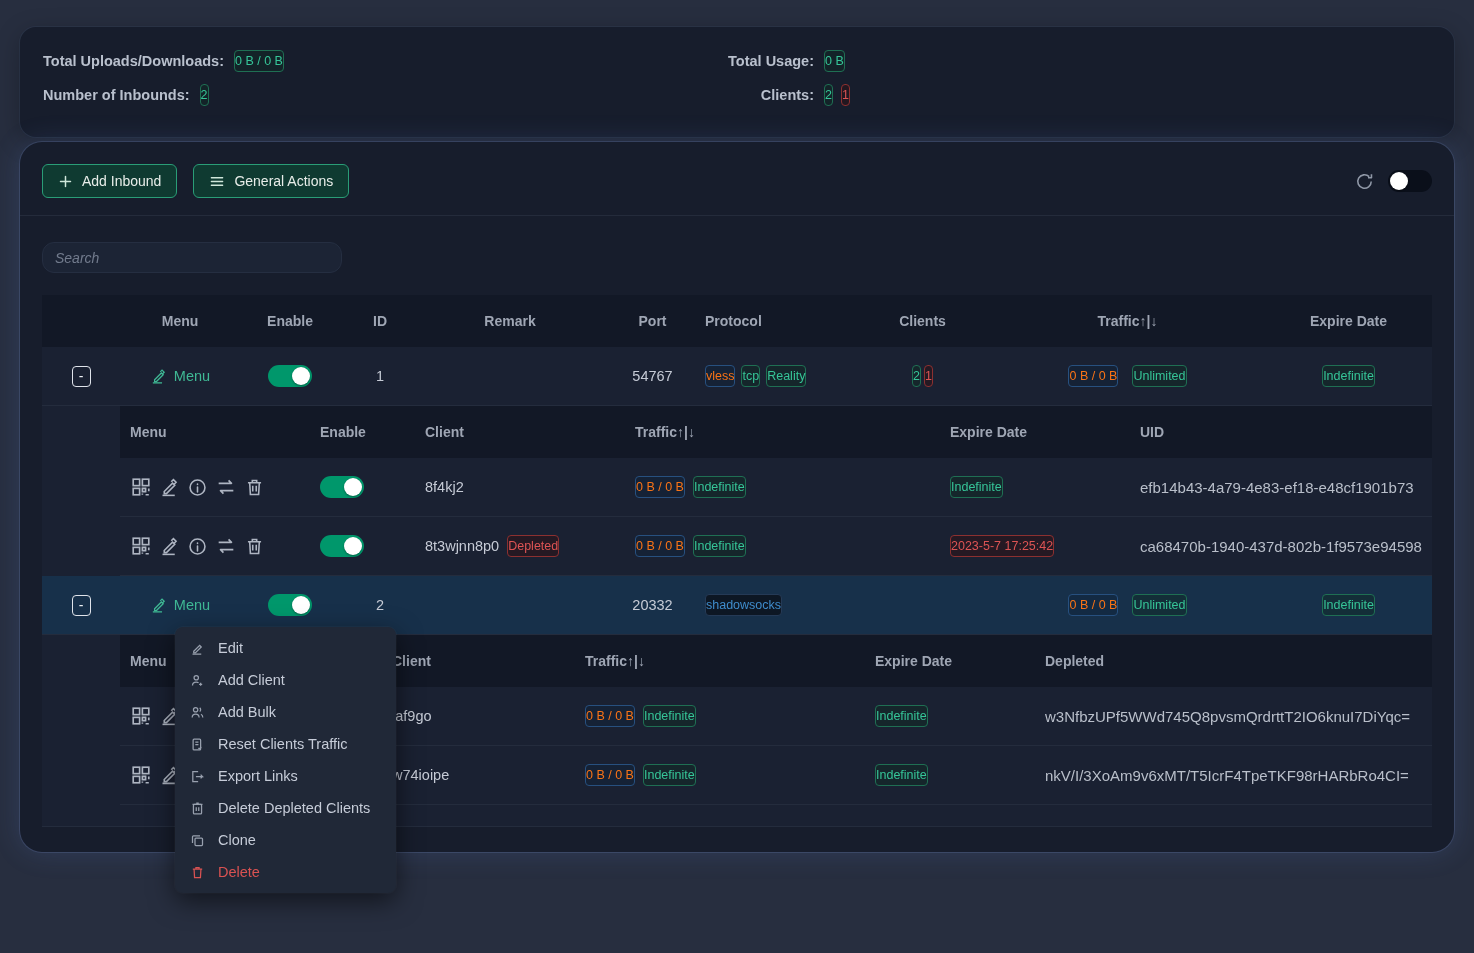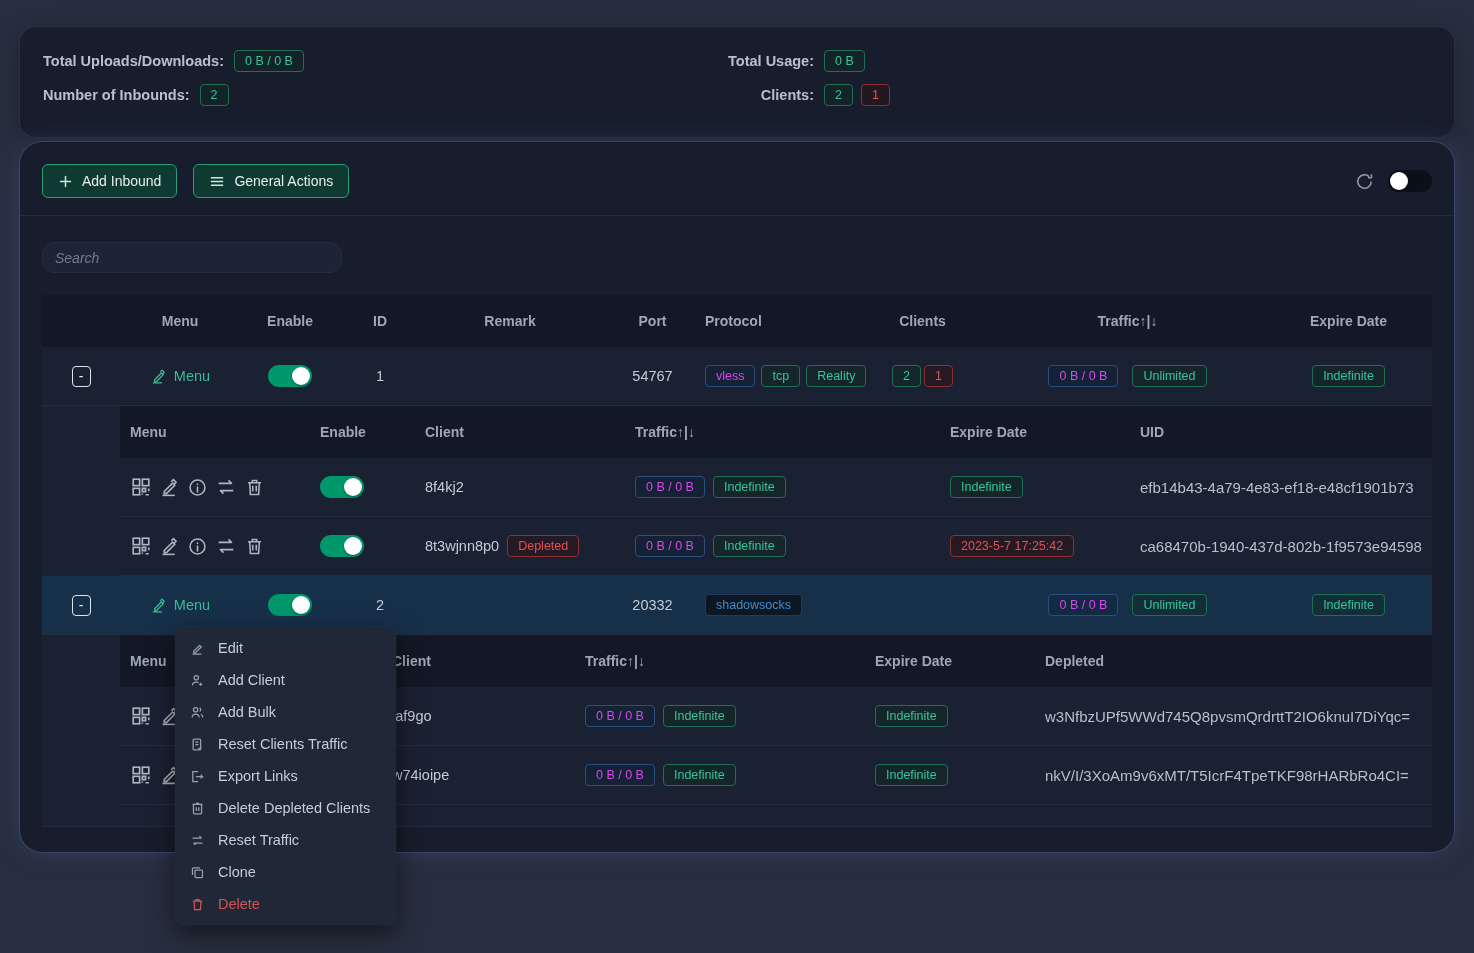--- a/index.html
+++ b/index.html
@@ -21,25 +21,25 @@
     padding:18px 23px;
   }
   .stats-row { display:flex; align-items:center; height:32px; margin-bottom:2px; }
   .stats-label { color:#b9c0cd; font-weight:700; font-size:14.5px; }
   .stats-right { position:absolute; left:686px; top:18px; }
   .stats-right .stats-label { display:inline-block; min-width:108px; text-align:right; }
   .stats-gap { width:10px; flex:0 0 10px; }
 
   
   .badge {
-    display:inline-block; padding:0 10px; border-radius:4px;
+    display:inline-block; padding:0 0; border-radius:4px;
     font-size:12.5px; line-height:20px; border:1px solid; white-space:nowrap;text-align:center;
   }
   .badge.green { color:#36c598; border-color:#1f6f53; background:rgba(16,44,35,.45); }
-  .badge.blue  { color:#d946ef; border-color:#27507f; background:rgba(16,35,60,.45); }
+  .badge.blue  { color:#f97316; border-color:#27507f; background:rgba(16,35,60,.45); }
   .badge.red   { color:#dd5454; border-color:#8c3030; background:rgba(48,18,20,.5); }
   .badge.darkblue { color:#3f8ccc; border-color:#253a56; background:#0d1724; }
 
   
   .main-panel {
     position:absolute; left:20px; top:142px; width:1434px; height:710px;
     background:#171d2c; border-radius:22px;
     box-shadow:0 0 0 1px rgba(140,170,235,.16), 0 0 28px rgba(100,140,230,.18);
     overflow:hidden;
   }
@@ -548,28 +548,20 @@
         <svg width="15" height="15" viewBox="0 0 24 24" fill="none" stroke="currentColor" stroke-width="2">
           <rect x="5.5" y="5.5" width="13" height="15" rx="1.5"></rect>
           <path d="M4 5.5h16M10 3.5h4"></path>
           <path d="M10 10v6M14 10v6"></path>
         </svg>
       </span>
     <span>Delete Depleted Clients</span>
   </div>
   <div class="cm-item">
     <span class="cm-icon">
-        <svg width="15" height="15" viewBox="0 0 24 24" fill="none" stroke="currentColor" stroke-width="2" stroke-linejoin="round">
-          <path d="M4 8h14l-3-3M20 16H6l3 3"></path>
-        </svg>
-      </span>
-    <span>Reset Traffic</span>
-  </div>
-  <div class="cm-item">
-    <span class="cm-icon">
         <svg width="15" height="15" viewBox="0 0 24 24" fill="none" stroke="currentColor" stroke-width="2">
           <rect x="8" y="8" width="12" height="12" rx="1.5"></rect>
           <path d="M16 4.5H5.5a1.5 1.5 0 0 0-1.5 1.5V16"></path>
         </svg>
       </span>
     <span>Clone</span>
   </div>
   <div class="cm-item danger">
     <span class="cm-icon">
         <svg width="15" height="15" viewBox="0 0 24 24" fill="none" stroke="currentColor" stroke-width="2">

